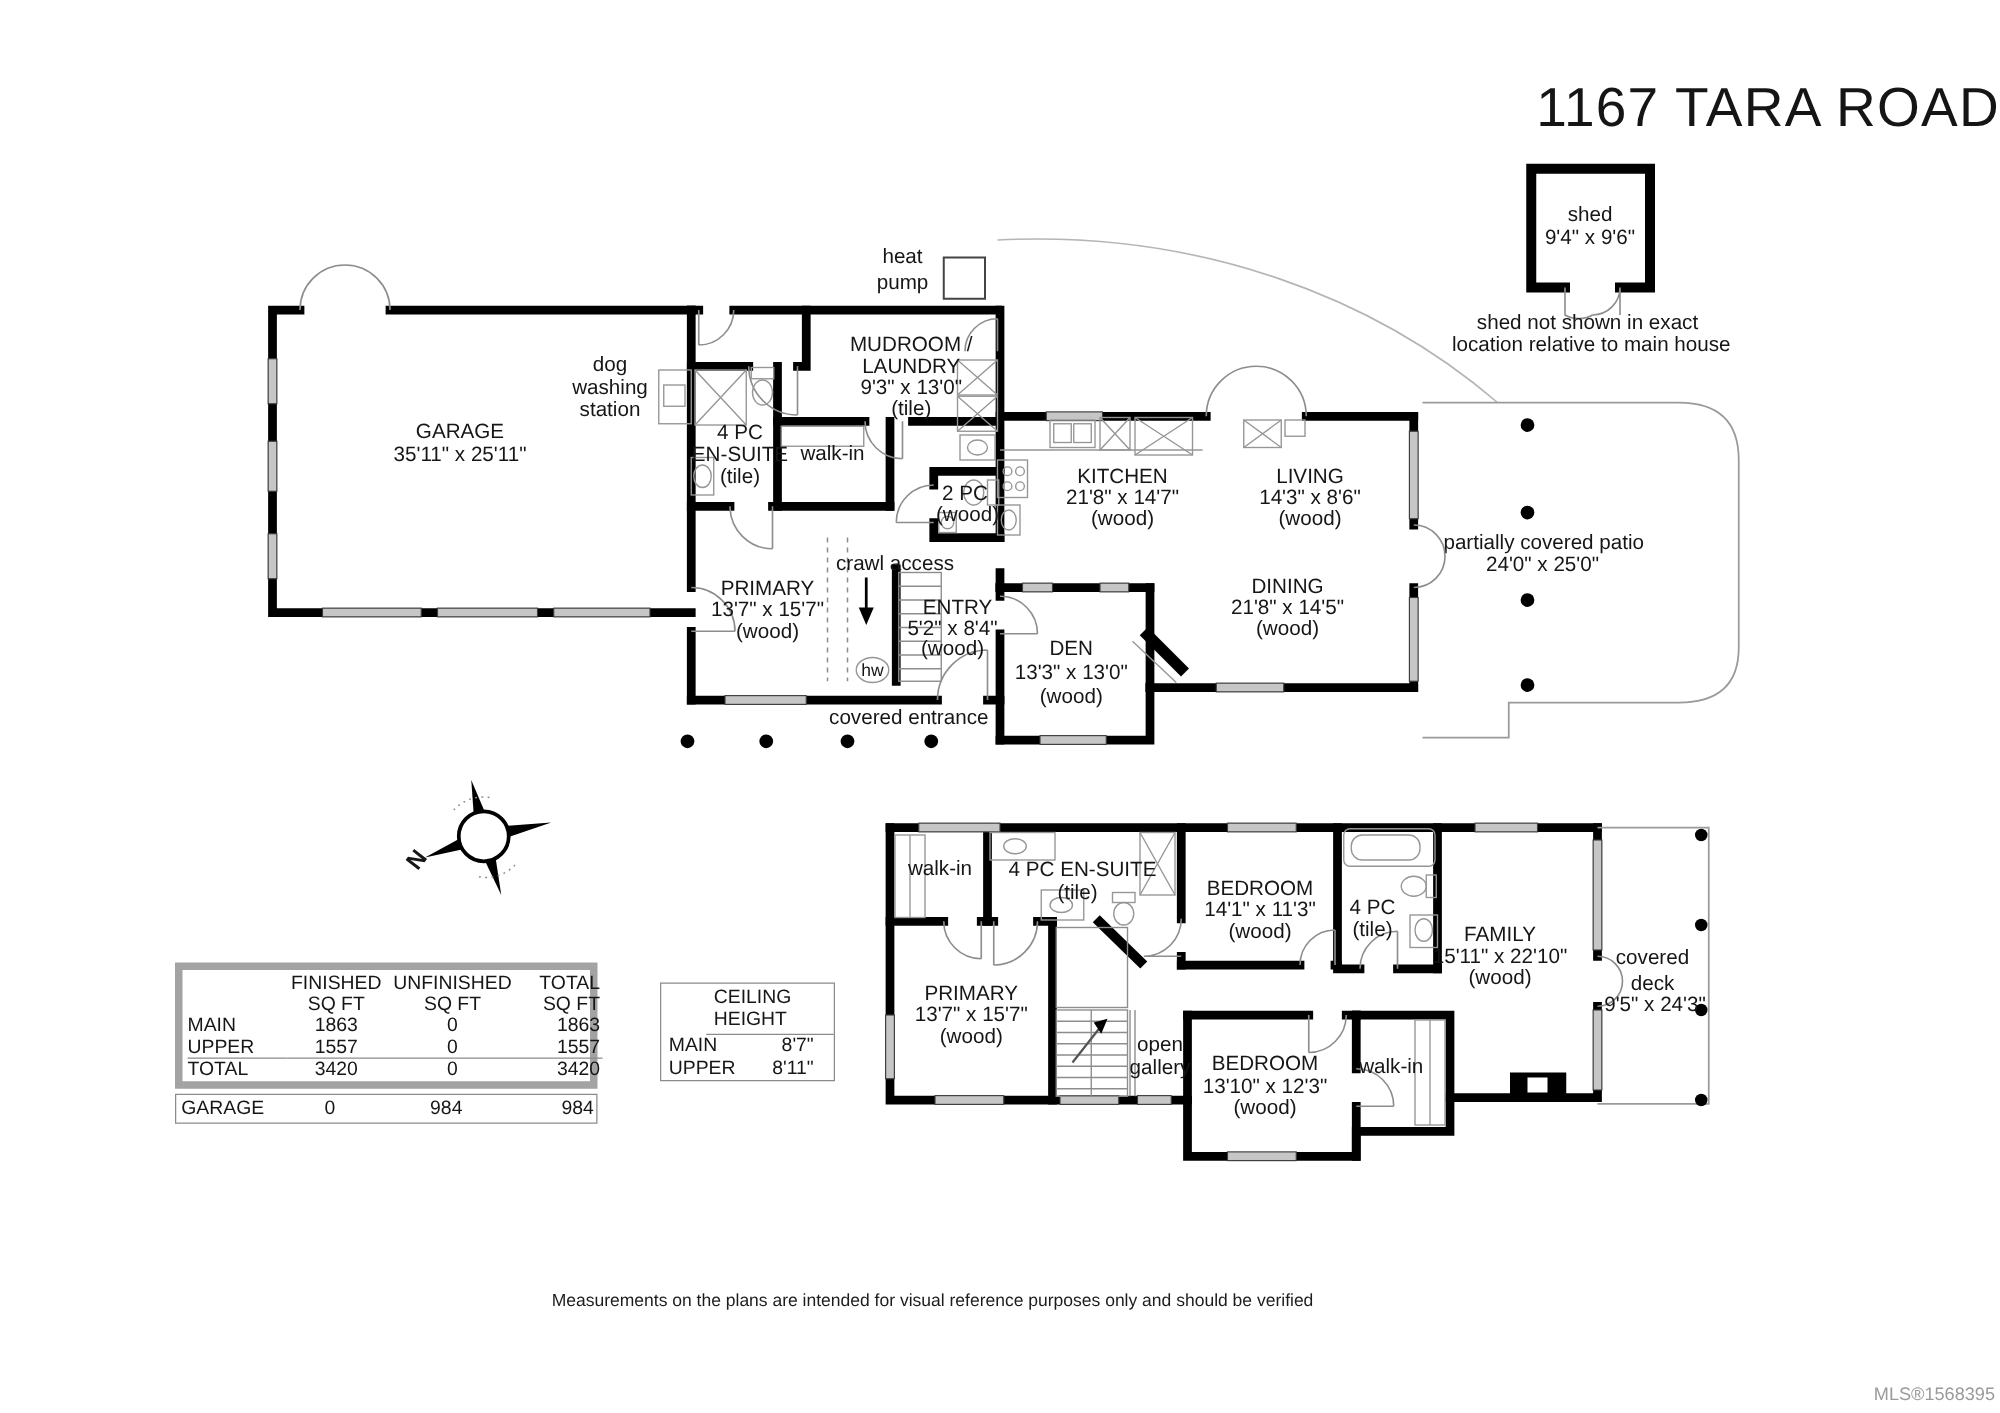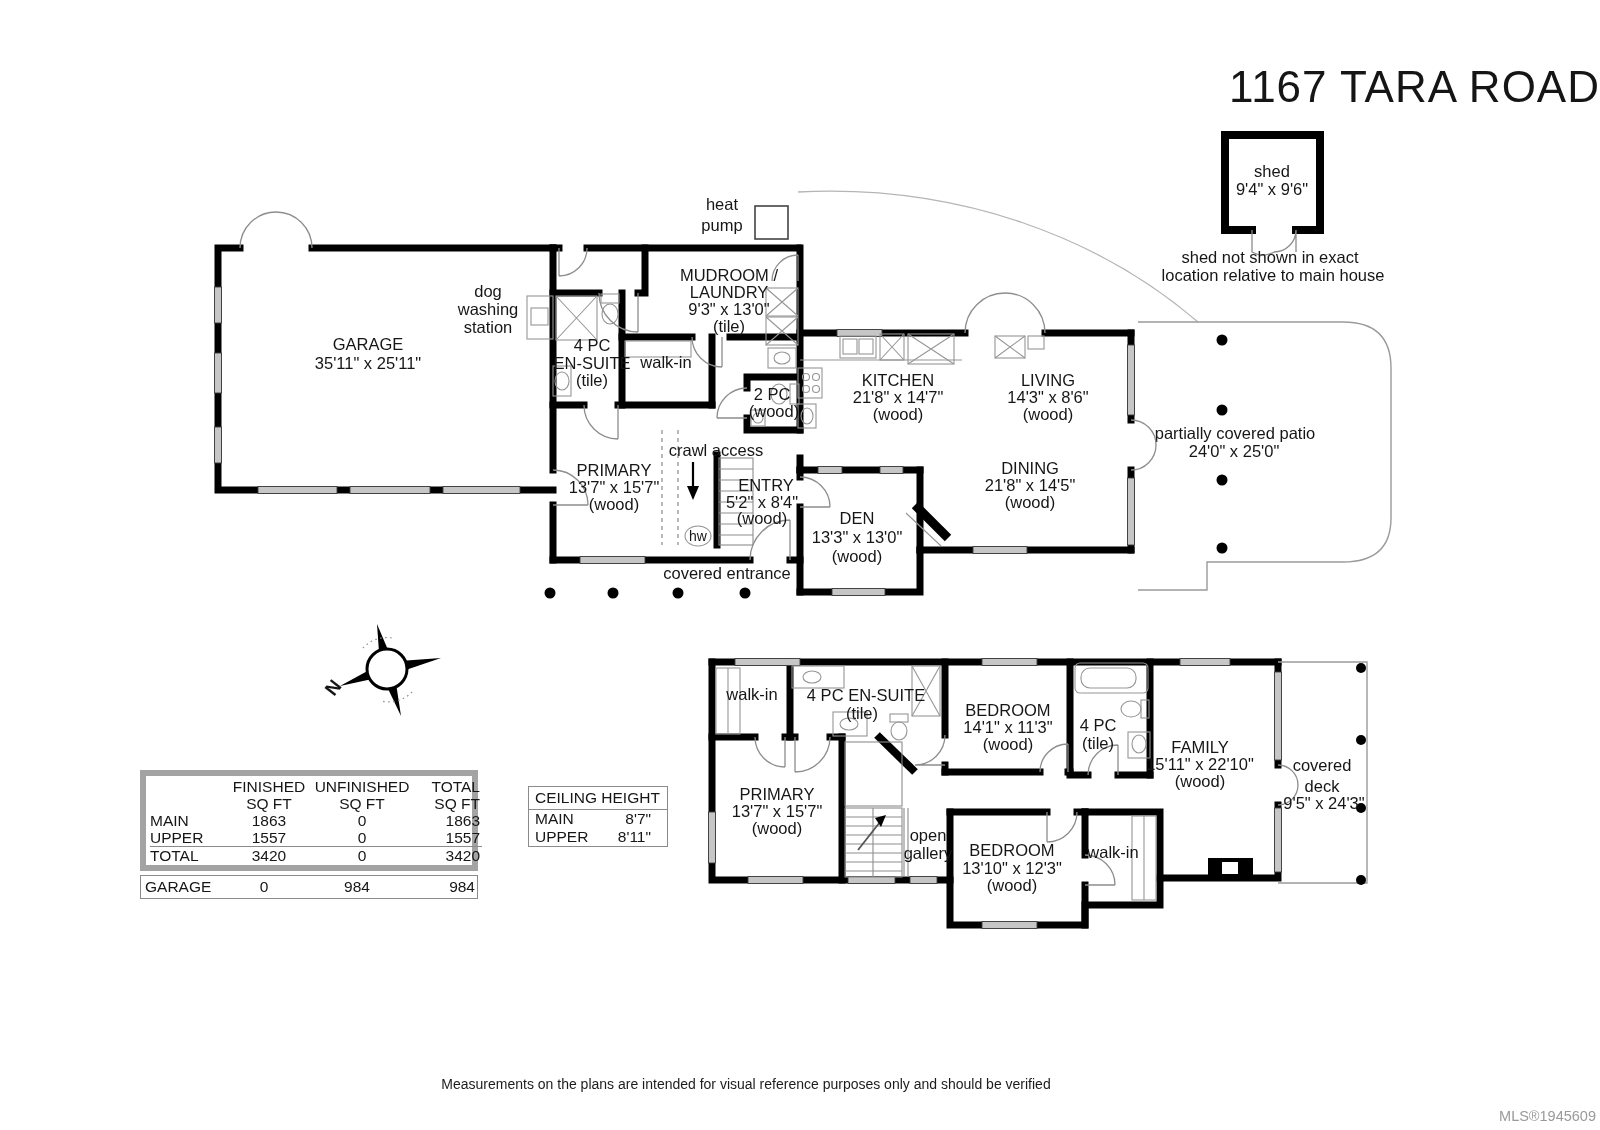--- a/index.html
+++ b/index.html
@@ -29,24 +29,24 @@
              padding:2px 0 1px 4px;background:#fff;}
   .area-grid .c{line-height:17px;}
   .hdr{text-align:center;}
   .num{text-align:center;}
   .rlabel{text-align:left;}
   .rtotal{text-align:right;padding-right:2px;}
   .total-row{border-top:1px solid #8b8b8b;}
   .garage-grid{display:grid;grid-template-columns:80px 78px 108px 66px;border:1px solid #8b8b8b;
              padding:2px 0 2px 4px;background:#fff;}
   .ceil{border:1px solid #8b8b8b;background:#fff;width:138px;}
-  .ceil .title{padding:2px 6px;border-bottom:1px solid #8b8b8b;font-size:15.5px;}
+  .ceil .title{padding:2px 6px;border-bottom:1px solid #8b8b8b;font-size:15.5px;margin-left:36px;}
   .ceil .row{display:flex;justify-content:space-between;padding:0 16px 0 6px;line-height:18px;}
   .footer-note{position:absolute;top:1032px;left:146px;width:1200px;text-align:center;
-       font-size:14px;color:#1c1c1c;margin-top:44px;}
+       font-size:14px;color:#1c1c1c;}
   .mls{position:absolute;right:4px;top:1108px;font-size:14.5px;color:#9a9a9a;}
 </style>
 </head>
 <body>
 
 <div class="page">
 
   <div class="page-title">1167 TARA ROAD</div>
 
   <svg width="1600" height="1130" viewBox="0 0 1600 1130">
@@ -401,14 +401,14 @@
       <span>MAIN</span>
       <span>8'7"</span>
     </div>
     <div class="row">
       <span>UPPER</span>
       <span>8'11"</span>
     </div>
   </div>
 
   <div class="footer-note">Measurements on the plans are intended for visual reference purposes only and should be verified</div>
-  <div class="mls">MLS®1945609</div>
+  <div class="mls">MLS®1568395</div>
 </div>
 
 </body></html>

